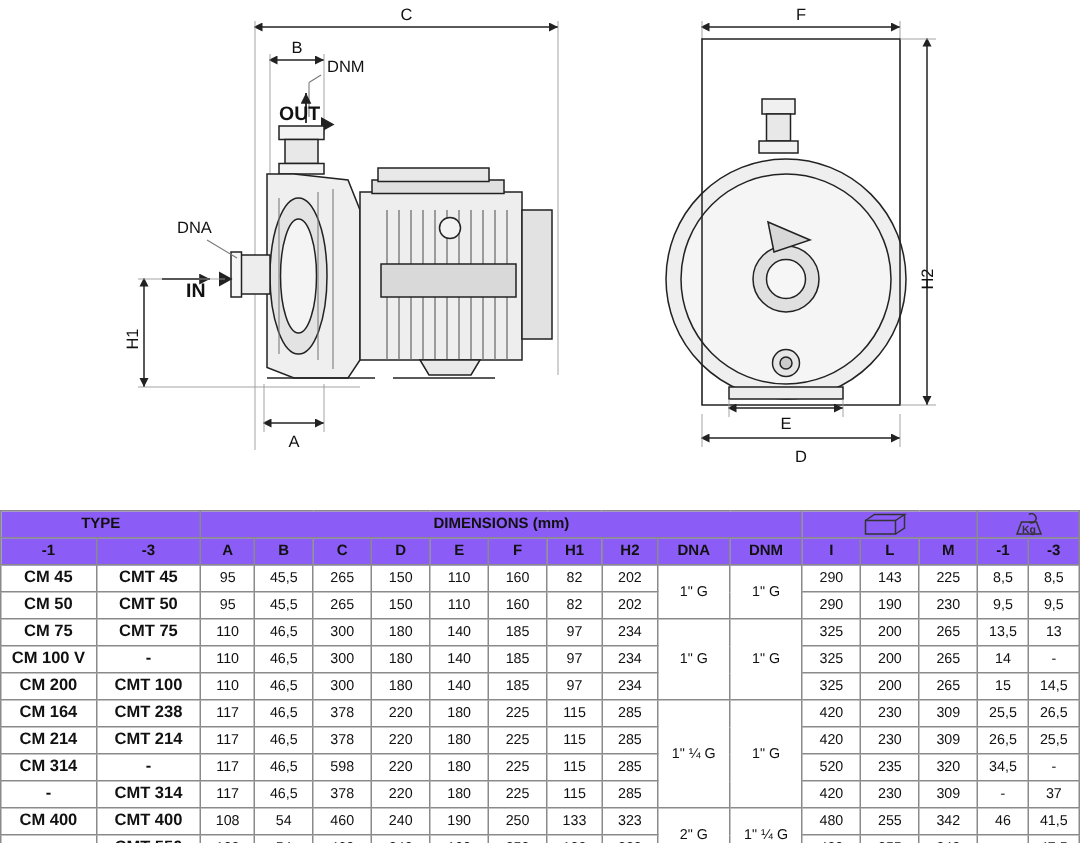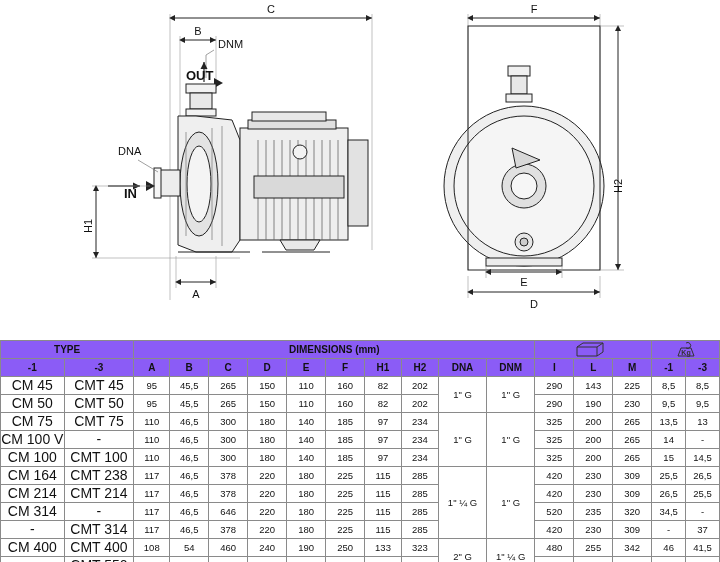--- a/index.html
+++ b/index.html
@@ -63,22 +63,22 @@
   .hdr-row2 th {
     background: #e4e4e4;
     font-weight: bold;
     height: 16px;
     line-height: 16px;
     font-size: 9.5px;
   }
   td.type-col {
     text-align: left;
     padding-left: 6px;
-    font-weight: normal;
-    font-size: 14px;
+    font-weight: bold;
+    font-size: 11px;
   }
   .icon-cell {
     background: #e4e4e4;
   }
   .icon-cell svg { display:block; margin: 0 auto; }
   .tall-title {
     background: #e4e4e4;
   }
   
   .dimletter { font-weight: bold; }
@@ -352,21 +352,21 @@
             <td>185</td>
             <td>97</td>
             <td>234</td>
             <td>325</td>
             <td>200</td>
             <td>265</td>
             <td>14</td>
             <td>-</td>
           </tr>
           <tr>
-            <td class="type-col">CM 100</td>
+            <td class="type-col">CM 200</td>
             <td class="type-col">CMT 100</td>
             <td>110</td>
             <td>46,5</td>
             <td>300</td>
             <td>180</td>
             <td>140</td>
             <td>185</td>
             <td>97</td>
             <td>234</td>
             <td>325</td>
@@ -409,21 +409,21 @@
             <td>230</td>
             <td>309</td>
             <td>26,5</td>
             <td>25,5</td>
           </tr>
           <tr>
             <td class="type-col">CM 314</td>
             <td class="type-col">-</td>
             <td>117</td>
             <td>46,5</td>
-            <td>646</td>
+            <td>598</td>
             <td>220</td>
             <td>180</td>
             <td>225</td>
             <td>115</td>
             <td>285</td>
             <td>520</td>
             <td>235</td>
             <td>320</td>
             <td>34,5</td>
             <td>-</td>

